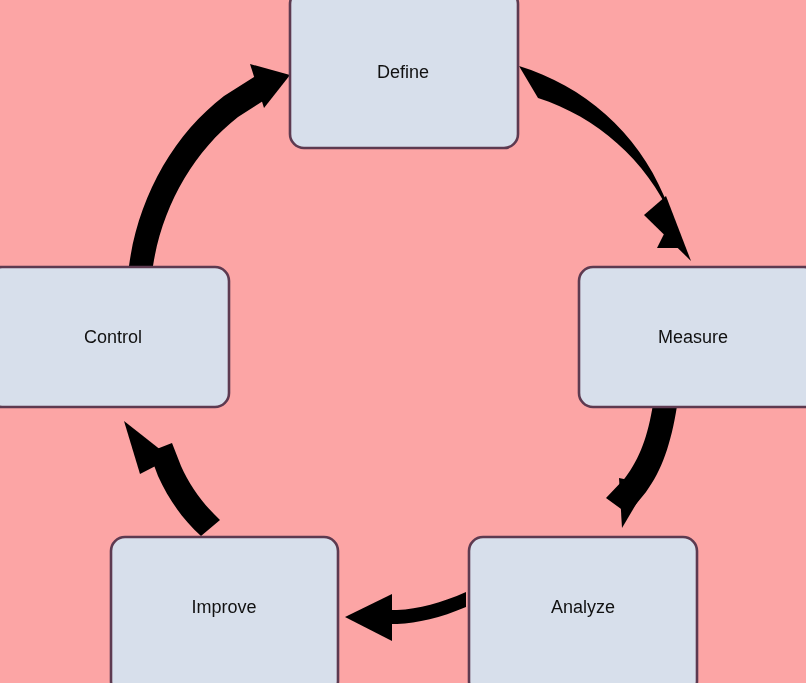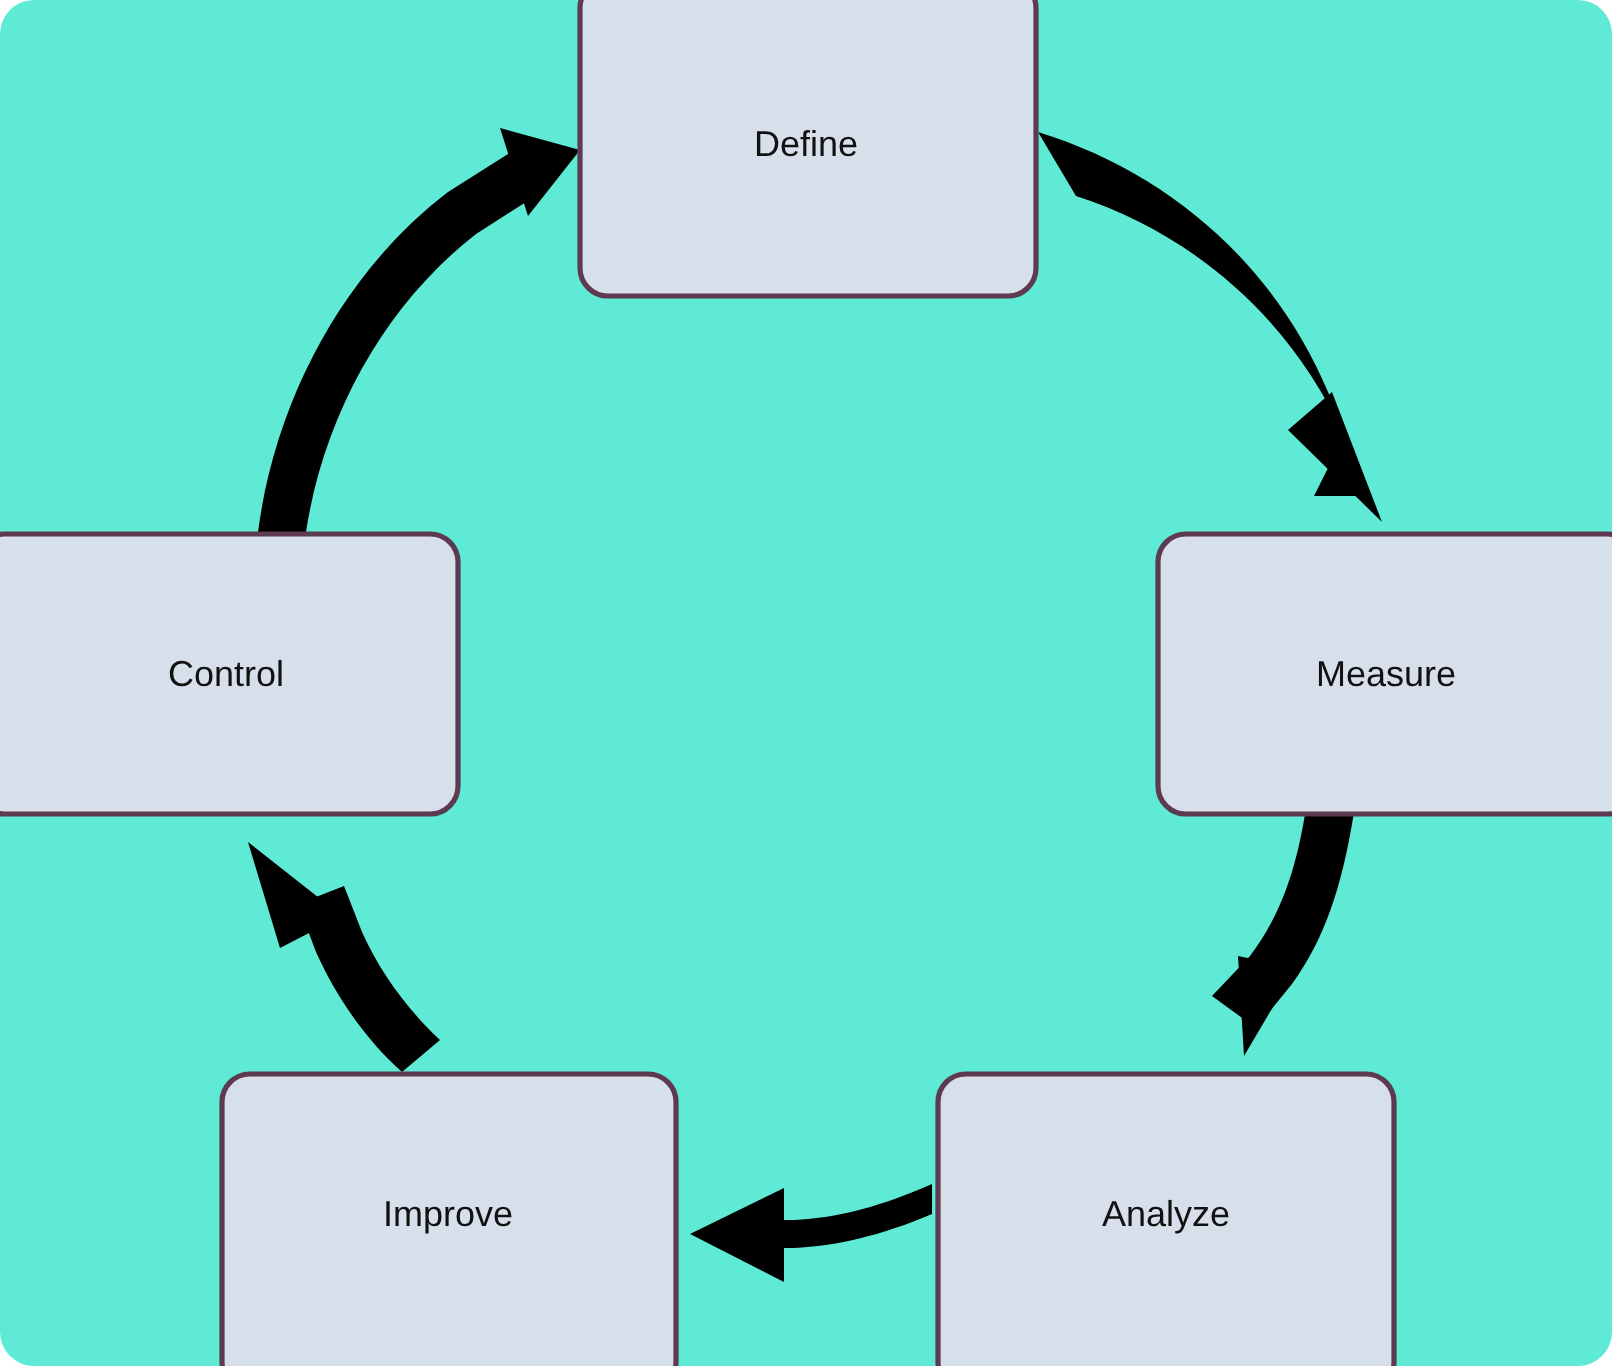--- a/index.html
+++ b/index.html
@@ -10,22 +10,21 @@
   body {
     width: 806px;
     height: 683px;
     overflow: hidden;
     font-family: "Liberation Sans", sans-serif;
   }
   #diagram-root {
     position: relative;
     width: 806px;
     height: 683px;
-    background: #5eead4;
-    border-radius: 17px;
+    background: #fca5a5;
   }
   #dmaic-svg {
     display: block;
     width: 806px;
     height: 683px;
   }
   .node-box {
     fill: #d7dfeb;
     stroke: #5d3a50;
     stroke-width: 2.6;

